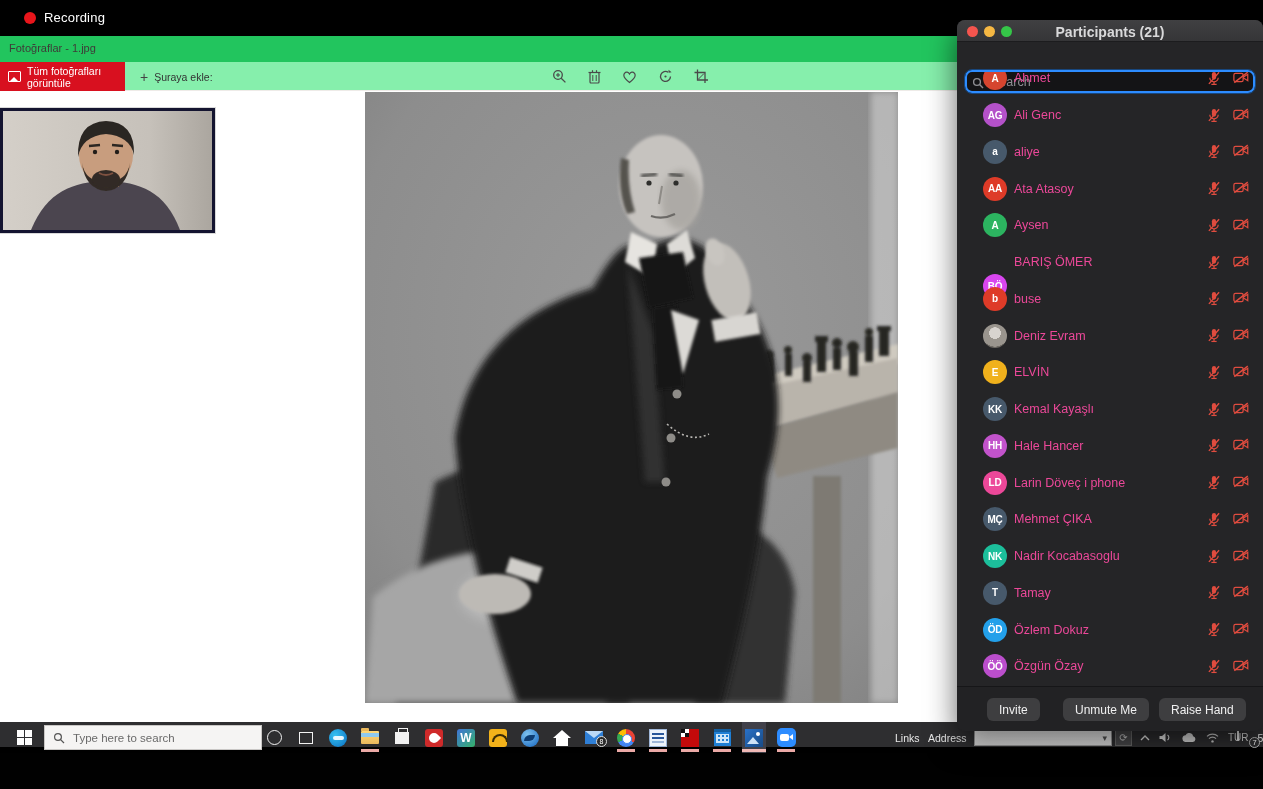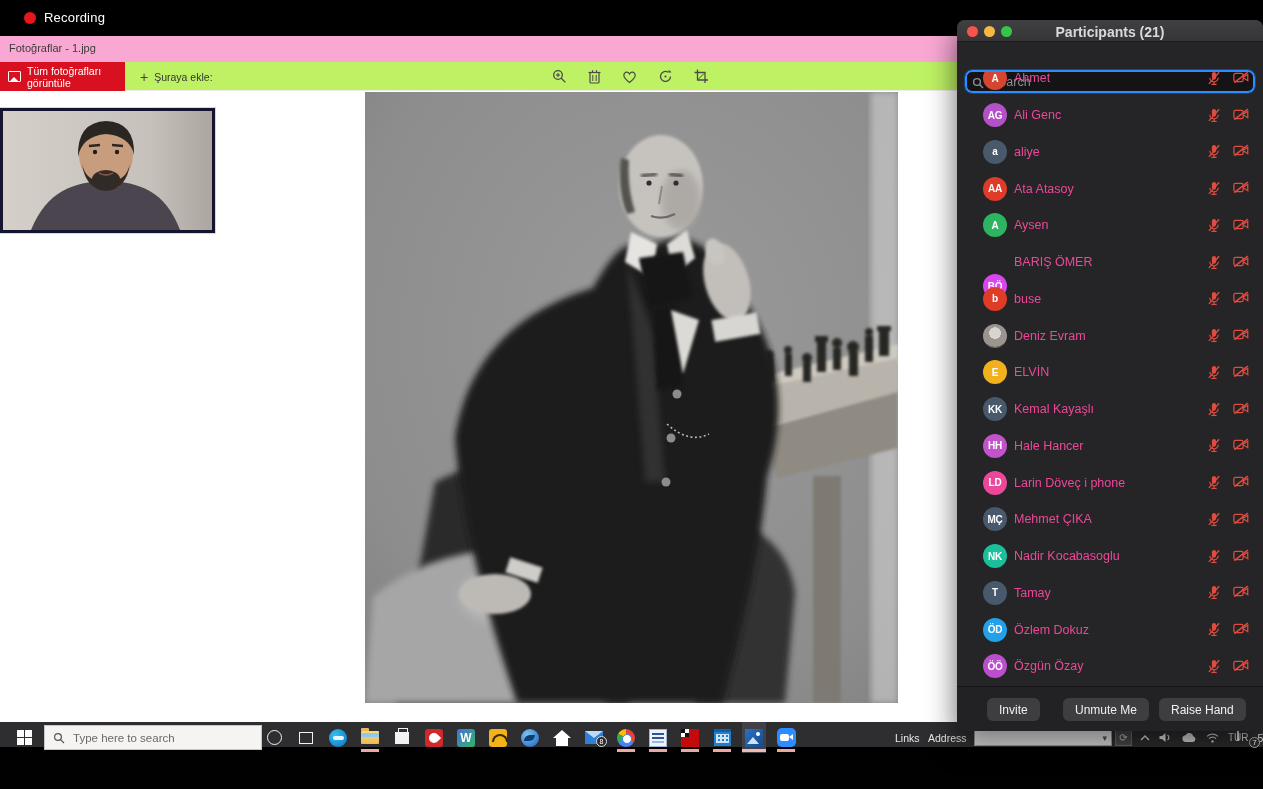--- a/index.html
+++ b/index.html
@@ -7,23 +7,23 @@
   body { font-family:"Liberation Sans", sans-serif; }
   .stage { position:relative; width:1263px; height:789px; background:#000; overflow:hidden; }
 
   
   .rec-bar { position:absolute; left:0; top:0; width:1263px; height:36px; background:#000; }
   .rec-dot { position:absolute; left:24px; top:12px; width:12px; height:12px; border-radius:50%; background:#e8151b; }
   .rec-label { position:absolute; left:44px; top:10px; color:#fff; font-size:13px; font-weight:normal; letter-spacing:.2px; }
 
   
   .photos-win { position:absolute; left:0; top:36px; width:1263px; height:687px; background:#fff; }
-  .photos-titlebar { position:absolute; left:0; top:0; width:100%; height:34px; background:#f9a8d4; }
+  .photos-titlebar { position:absolute; left:0; top:0; width:100%; height:34px; background:#22c55e; }
   .photos-title { position:absolute; left:9px; top:6px; font-size:11px; color:#3f3b38; }
-  .photos-toolbar { position:absolute; left:0; top:26px; width:100%; height:29px; background:#bef264; border-bottom:1px solid #eeebe8; }
+  .photos-toolbar { position:absolute; left:0; top:26px; width:100%; height:29px; background:#86efac; border-bottom:1px solid #eeebe8; }
   .btn-viewall { position:absolute; left:0; top:0; height:29px; width:125px; background:#d8101f; color:#fff;
                  font-size:10.5px; display:flex; align-items:center; gap:6px; padding:0 8px; cursor:default; }
   .btn-viewall .pic-ico { width:13px; height:11px; border:1.5px solid #fff; border-radius:1px; position:relative; flex:0 0 auto; }
   .btn-viewall .pic-ico:after { content:""; position:absolute; left:1px; bottom:0; border-left:4px solid transparent; border-right:4px solid transparent; border-bottom:4px solid #fff; }
   .btn-addto { position:absolute; left:134px; top:0; height:29px; display:flex; align-items:center; gap:6px; font-size:10.5px; color:#333; padding:0 6px; }
   .btn-addto .plus { font-size:14px; color:#444; font-weight:400; line-height:1; }
   .pt-icons { position:absolute; left:552px; top:0; height:29px; display:flex; align-items:center; gap:21px; }
   .pt-icons svg { display:block; }
 
   .main-photo { position:absolute; left:365px; top:56px; width:533px; height:611px; }

